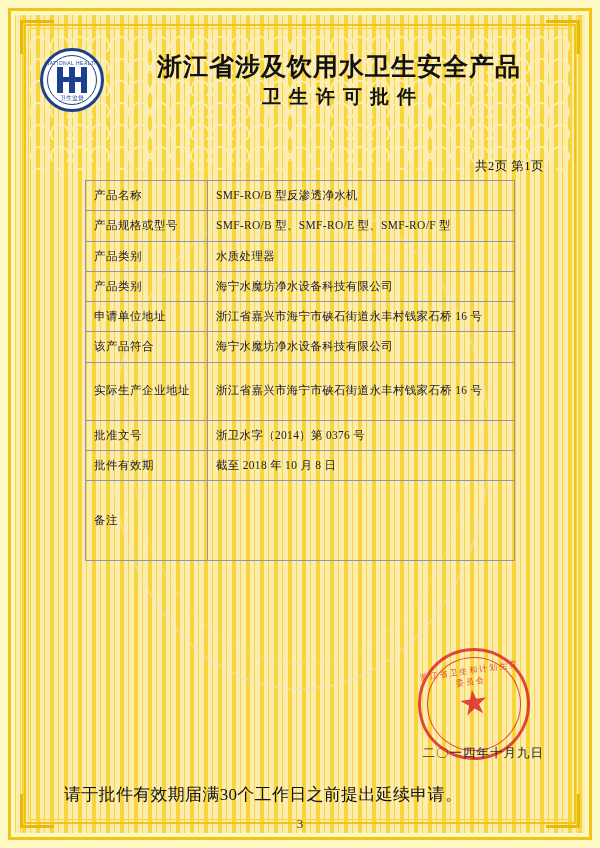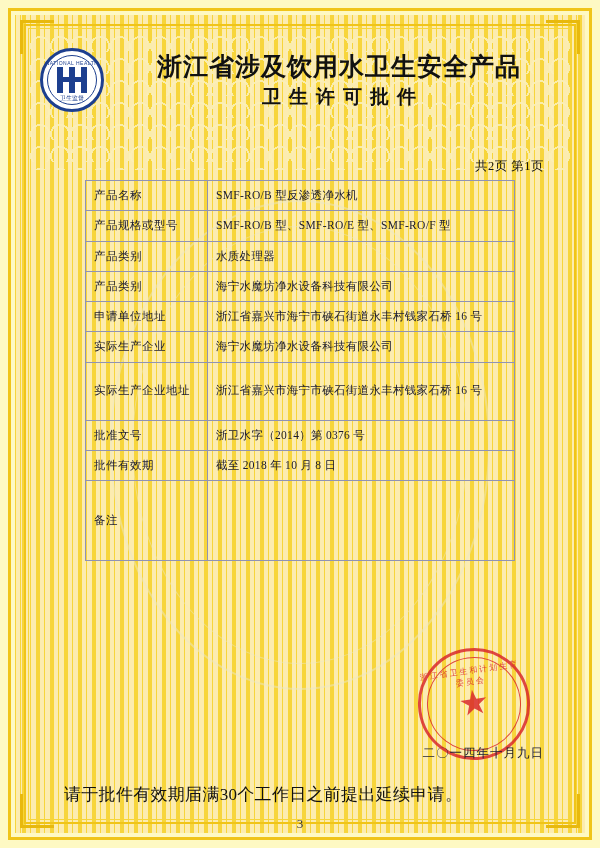--- a/index.html
+++ b/index.html
@@ -321,21 +321,21 @@
       </tr>
       <tr class="row-h30">
         <td class="label">产品类别</td>
         <td class="value">海宁水魔坊净水设备科技有限公司</td>
       </tr>
       <tr class="row-h30">
         <td class="label">申请单位地址</td>
         <td class="value">浙江省嘉兴市海宁市硖石街道永丰村钱家石桥 16 号</td>
       </tr>
       <tr class="row-h30">
-        <td class="label">实际生产企业</td>
+        <td class="label">该产品符合</td>
         <td class="value">海宁水魔坊净水设备科技有限公司</td>
       </tr>
       <tr class="row-h58">
         <td class="label">实际生产企业地址</td>
         <td class="value">浙江省嘉兴市海宁市硖石街道永丰村钱家石桥 16 号</td>
       </tr>
       <tr class="row-h30">
         <td class="label">批准文号</td>
         <td class="value">浙卫水字（2014）第 0376 号</td>
       </tr>

